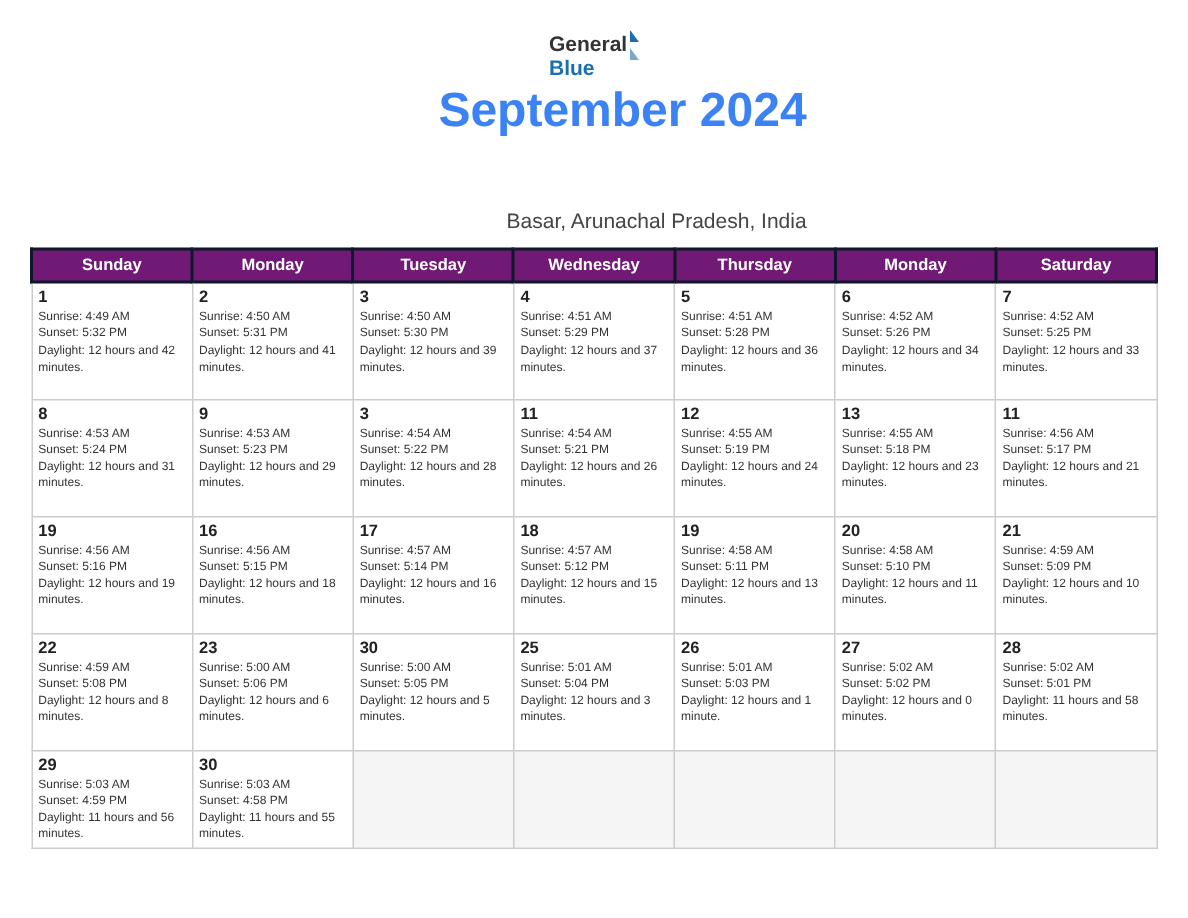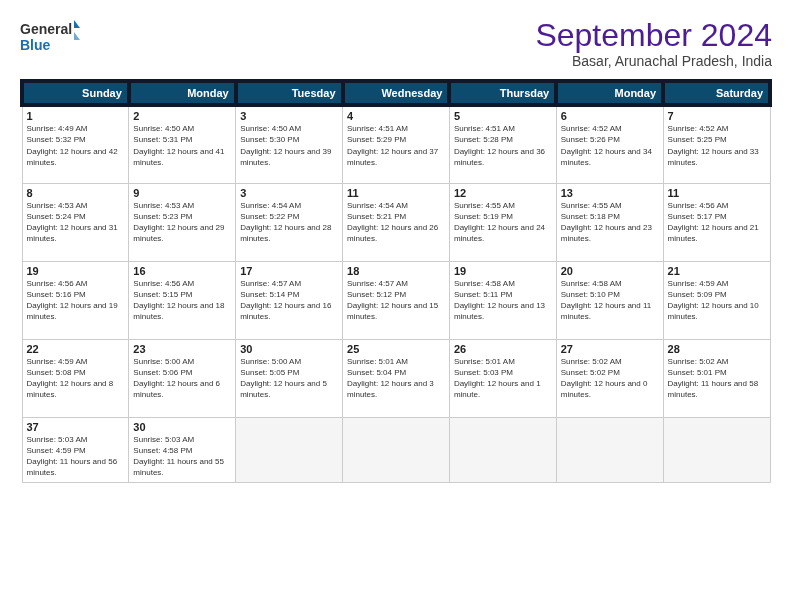--- a/index.html
+++ b/index.html
@@ -10,55 +10,57 @@
       background: #fff;
       overflow: hidden;
     }
     .page {
       width: 792px;
       height: 612px;
       padding: 18px 20px 10px 20px;
     }
     .header {
       display: flex;
-      align-items: flex-start;
+      align-items: center;
       justify-content: space-between;
       margin-bottom: 10px;
+      flex-direction: column;
     }
     .logo {
       display: flex;
       align-items: center;
       gap: 4px;
     }
     .title-block {
       text-align: right;
     }
     .main-title {
       font-size: 32px;
-      font-weight: normal;
-      color: #4c1d95;
+      font-weight: bold;
+      color: #3b82f6;
       line-height: 1.1;
       margin-left: 38px;
     }
     .subtitle {
       font-size: 14px;
       color: #444;
+      margin-top: 48px;
     }
     .calendar {
       width: 100%;
       border-collapse: collapse;
     }
     .calendar th {
-      background: #0c4a6e;
+      background: #701a75;
       color: #fff;
       font-size: 11px;
       font-weight: bold;
       padding: 4px 5px;
-      border: 4px solid #0f172a;
-      text-align: right;
+      border: 2px solid #0f172a;
+      text-align: center;
     }
     .calendar td {
       border: 1px solid #ccc;
       vertical-align: top;
       padding: 3px 4px;
       font-size: 8.5px;
       color: #333;
       width: calc(100% / 7);
       height: 78px;
       background: #fff;
@@ -229,21 +231,21 @@
           <span class="day-num">27</span>
           <span class="day-info">Sunrise: 5:02 AM<br>Sunset: 5:02 PM<br>Daylight: 12 hours and 0 minutes.</span>
         </td>
           <td>
           <span class="day-num">28</span>
           <span class="day-info">Sunrise: 5:02 AM<br>Sunset: 5:01 PM<br>Daylight: 11 hours and 58 minutes.</span>
         </td>
         </tr>
         <tr class="last-row">
           <td>
-          <span class="day-num">37</span>
+          <span class="day-num">29</span>
           <span class="day-info">Sunrise: 5:03 AM<br>Sunset: 4:59 PM<br>Daylight: 11 hours and 56 minutes.</span>
         </td>
           <td>
           <span class="day-num">30</span>
           <span class="day-info">Sunrise: 5:03 AM<br>Sunset: 4:58 PM<br>Daylight: 11 hours and 55 minutes.</span>
         </td>
           <td class="empty"></td>
           <td class="empty"></td>
           <td class="empty"></td>
           <td class="empty"></td>

